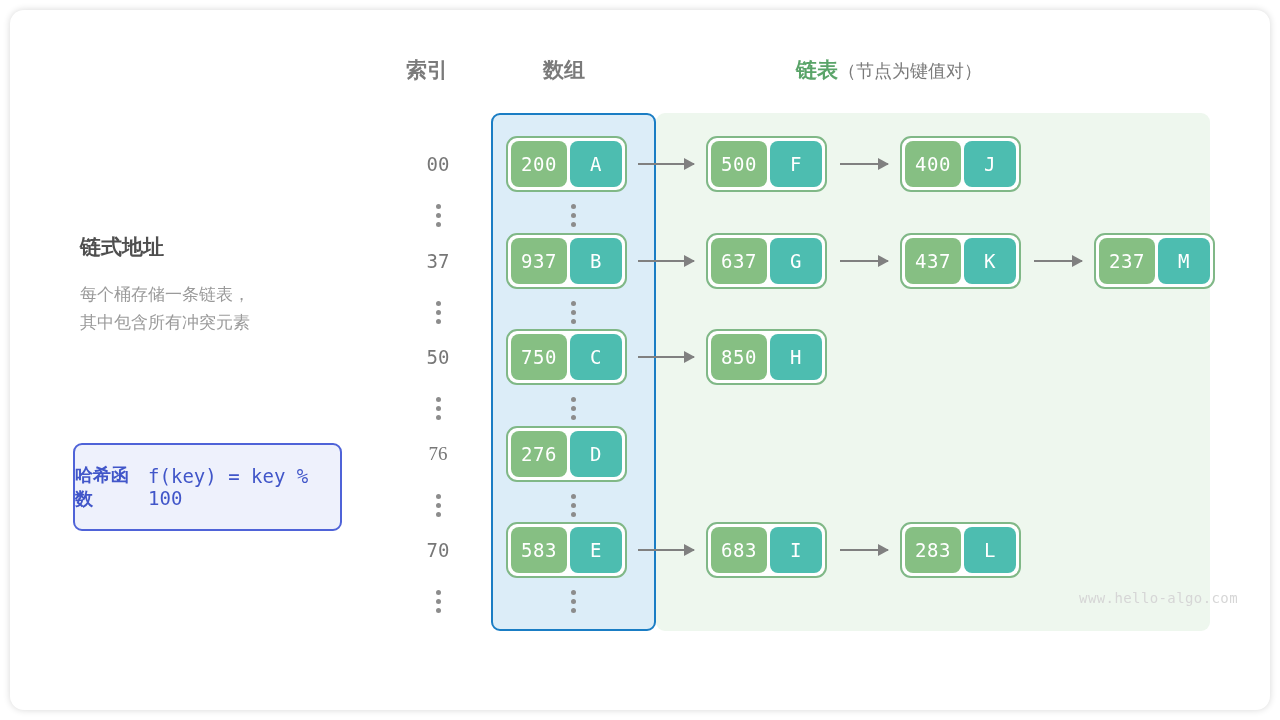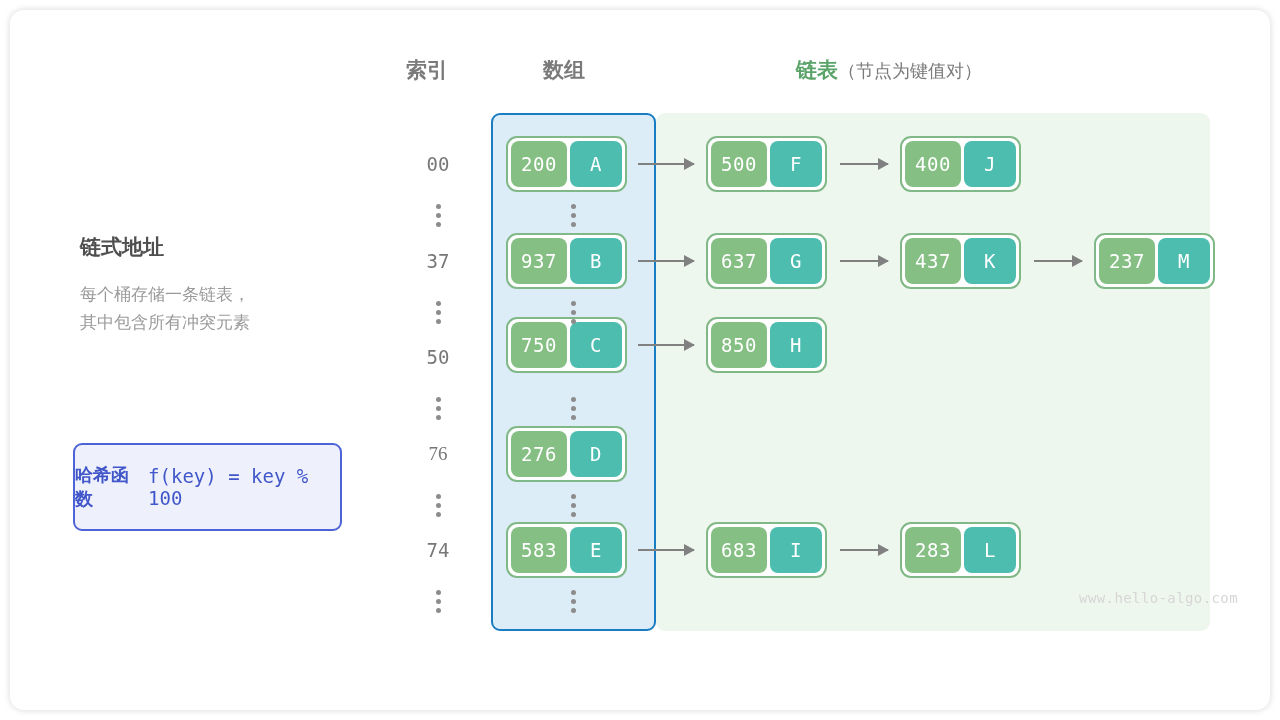--- a/index.html
+++ b/index.html
@@ -246,39 +246,39 @@
           <div class="cell key">437</div>
           <div class="cell val">K</div>
         </div>
         <div class="arrow" style="width: 48px; margin-left: 13px; margin-right: 12px;"></div>
         <div class="node">
           <div class="cell key">237</div>
           <div class="cell val">M</div>
         </div>
       </div>
       <div class="idx" style="top: 327px;">50</div>
-      <div class="chain" style="top: 315px;">
+      <div class="chain" style="top: 327px;">
         <div class="node">
           <div class="cell key">750</div>
           <div class="cell val">C</div>
         </div>
         <div class="arrow" style="width: 56px; margin-left: 11px; margin-right: 12px;"></div>
         <div class="node">
           <div class="cell key">850</div>
           <div class="cell val">H</div>
         </div>
       </div>
       <div class="idx" style="top: 424px; font-family: Liberation Serif, serif;">76</div>
       <div class="chain" style="top: 424px;">
         <div class="node">
           <div class="cell key">276</div>
           <div class="cell val">D</div>
         </div>
       </div>
-      <div class="idx" style="top: 520px;">74</div>
+      <div class="idx" style="top: 520px;">70</div>
       <div class="chain" style="top: 520px;">
         <div class="node">
           <div class="cell key">583</div>
           <div class="cell val">E</div>
         </div>
         <div class="arrow" style="width: 56px; margin-left: 11px; margin-right: 12px;"></div>
         <div class="node">
           <div class="cell key">683</div>
           <div class="cell val">I</div>
         </div>

